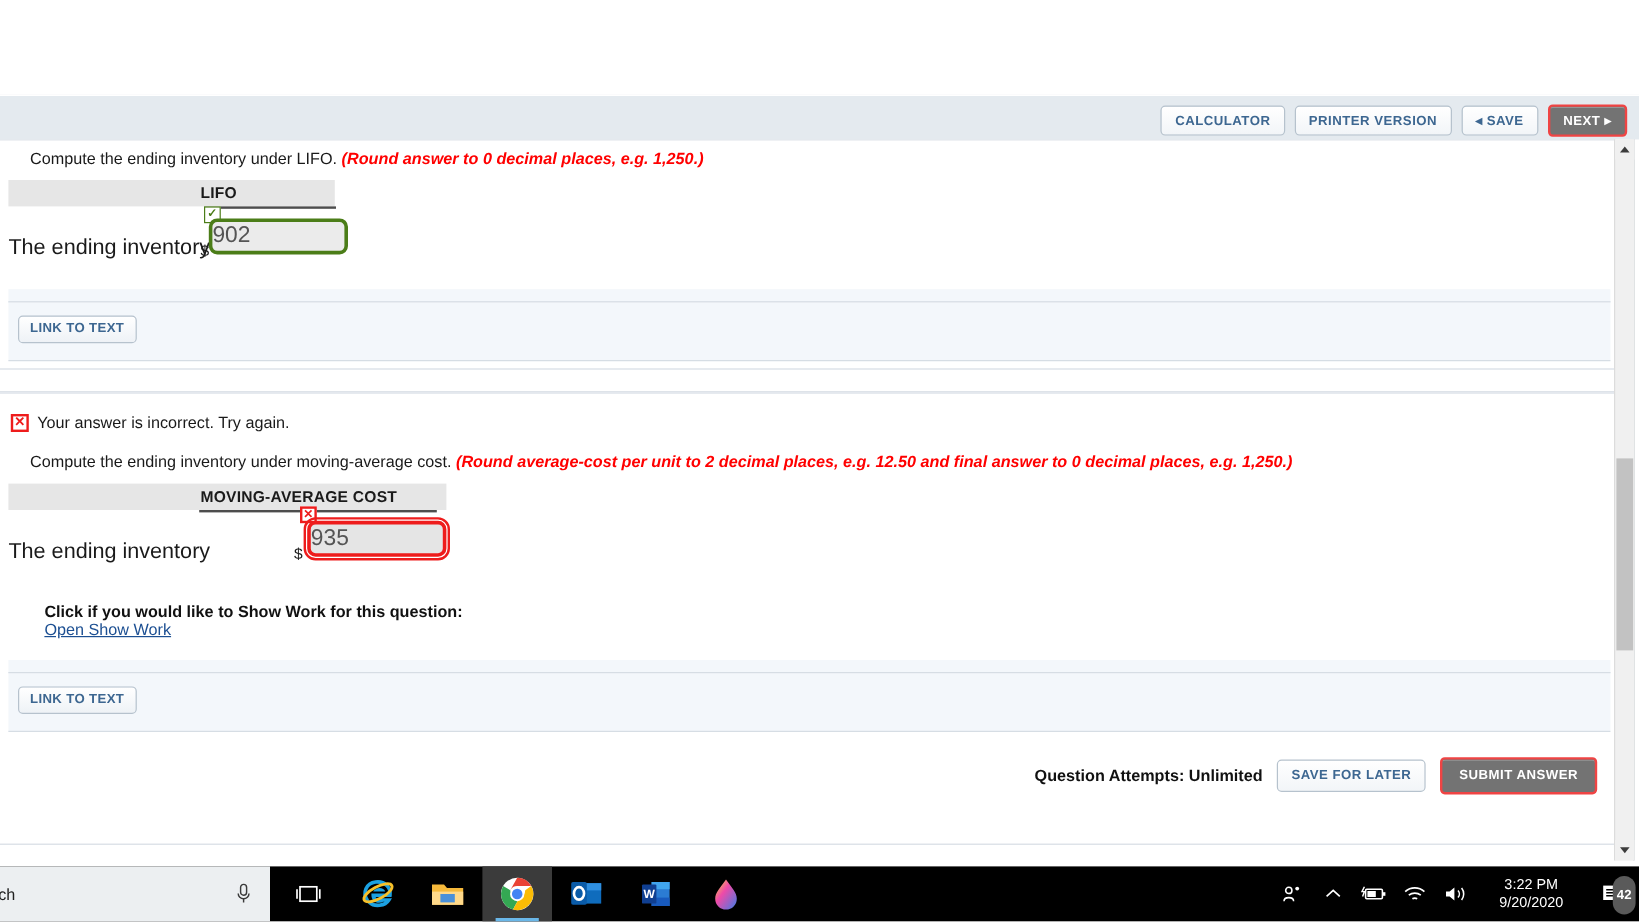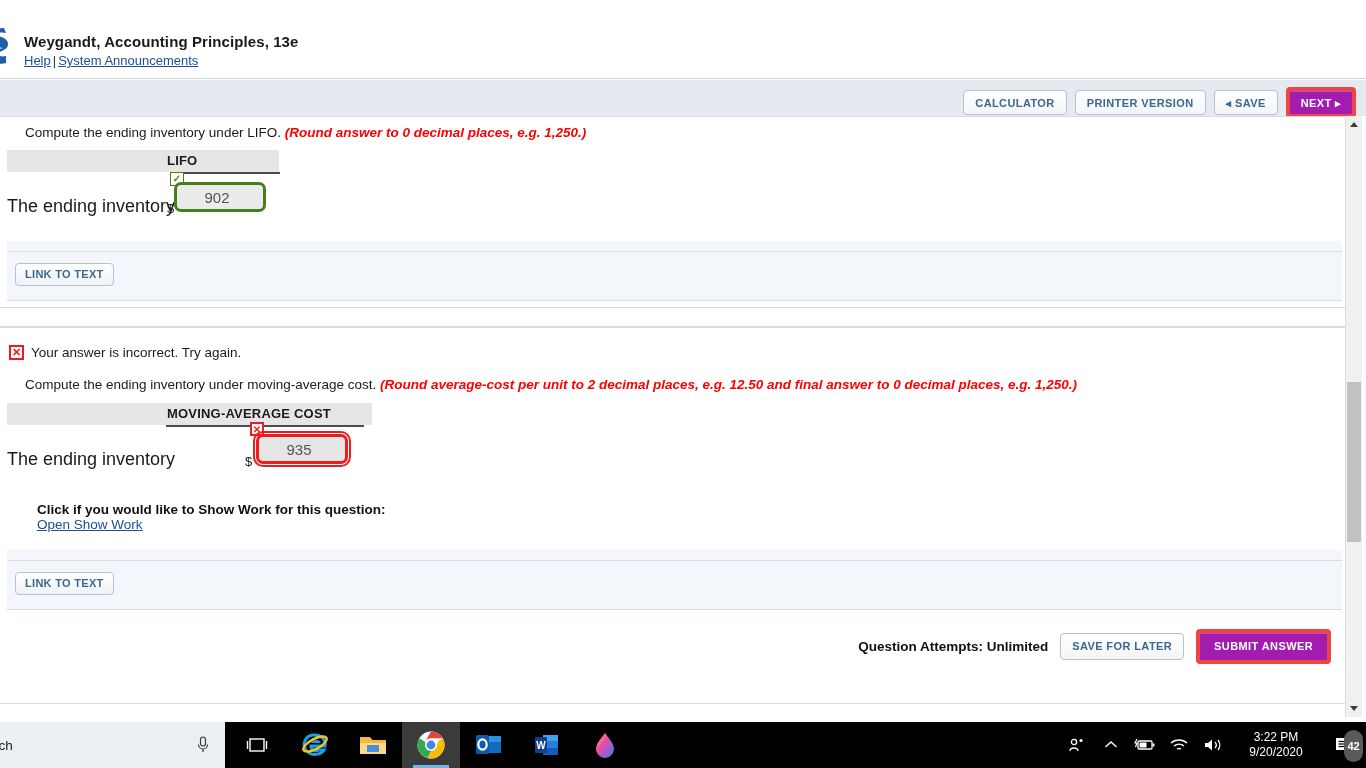--- a/index.html
+++ b/index.html
@@ -54,23 +54,23 @@
     white-space: nowrap;
     line-height: 1;
   }
   .btn-light {
     background: linear-gradient(#ffffff, #f2f5f8);
     color: #3d6791;
     border: 1px solid #b6c2cd;
     box-shadow: 0 1px 0 rgba(255,255,255,0.9) inset;
   }
   .btn-dark {
-    background: #a21caf;
+    background: #737373;
     color: #ffffff;
-    border: 4px solid #ef4444;
+    border: 2px solid #ef4444;
     box-shadow: 0 1px 0 rgba(255,255,255,0.25) inset;
   }
 
   
   .content {
     position: absolute; left: 0; top: 116px; width: 1350px; height: 601px;
     background: #ffffff;
     overflow: hidden;
   }
 
@@ -108,24 +108,24 @@
     position: absolute;
     height: 2px; background: #4d4d4d;
   }
   .row-label {
     font-size: 18px; color: #1a1a1a;
   }
   .dollar { font-size: 13px; color: #1a1a1a; }
 
   .ans-input {
     position: absolute;
-    width: 92px; height: 30px;
+    width: 116px; height: 30px;
     font-family: "Liberation Sans", sans-serif;
-    font-size: 15px;
-    text-align: center;
+    font-size: 19px;
+    text-align: left;
     padding: 0 6px 0 0;
     box-sizing: border-box;
   }
   .ans-correct {
     background: #ebebeb;
     border: 3px solid #4b7d18;
     border-radius: 7px;
     color: #555555;
   }
   .ans-wrong {
@@ -287,29 +287,20 @@
     font-size: 11px; font-weight: bold;
     display: flex; align-items: center; justify-content: center;
     padding: 16px 3px; box-sizing: border-box;
   }
 </style>
 </head>
 <body>
 
 <div id="screen">
 
-  <div class="header">
-    <svg class="logo-mark" viewBox="0 0 30 40">
-      <path d="M16 2 C6 2, 2 9, 4 16 C6 22, 16 22, 16 22 C16 22, 4 23, 4 30 C4 37, 12 39, 18 37 L18 30 C13 31, 10 30, 10 28 C10 25, 20 25, 20 18 C20 11, 10 11, 10 9 C10 6, 14 6, 18 7 Z" fill="#1f5fa8"></path>
-    </svg>
-    <div class="header-title">Weygandt, Accounting Principles, 13e</div>
-    <div class="header-links">
-      <a>Help</a><span class="sep">|</span><a>System Announcements</a>
-    </div>
-  </div>
 
   <div class="toolbar">
     <div class="tb-buttons">
       <div class="btn btn-light">CALCULATOR</div>
       <div class="btn btn-light">PRINTER VERSION</div>
       <div class="btn btn-light">◂ SAVE</div>
       <div class="btn btn-dark">NEXT ▸</div>
     </div>
   </div>
 

